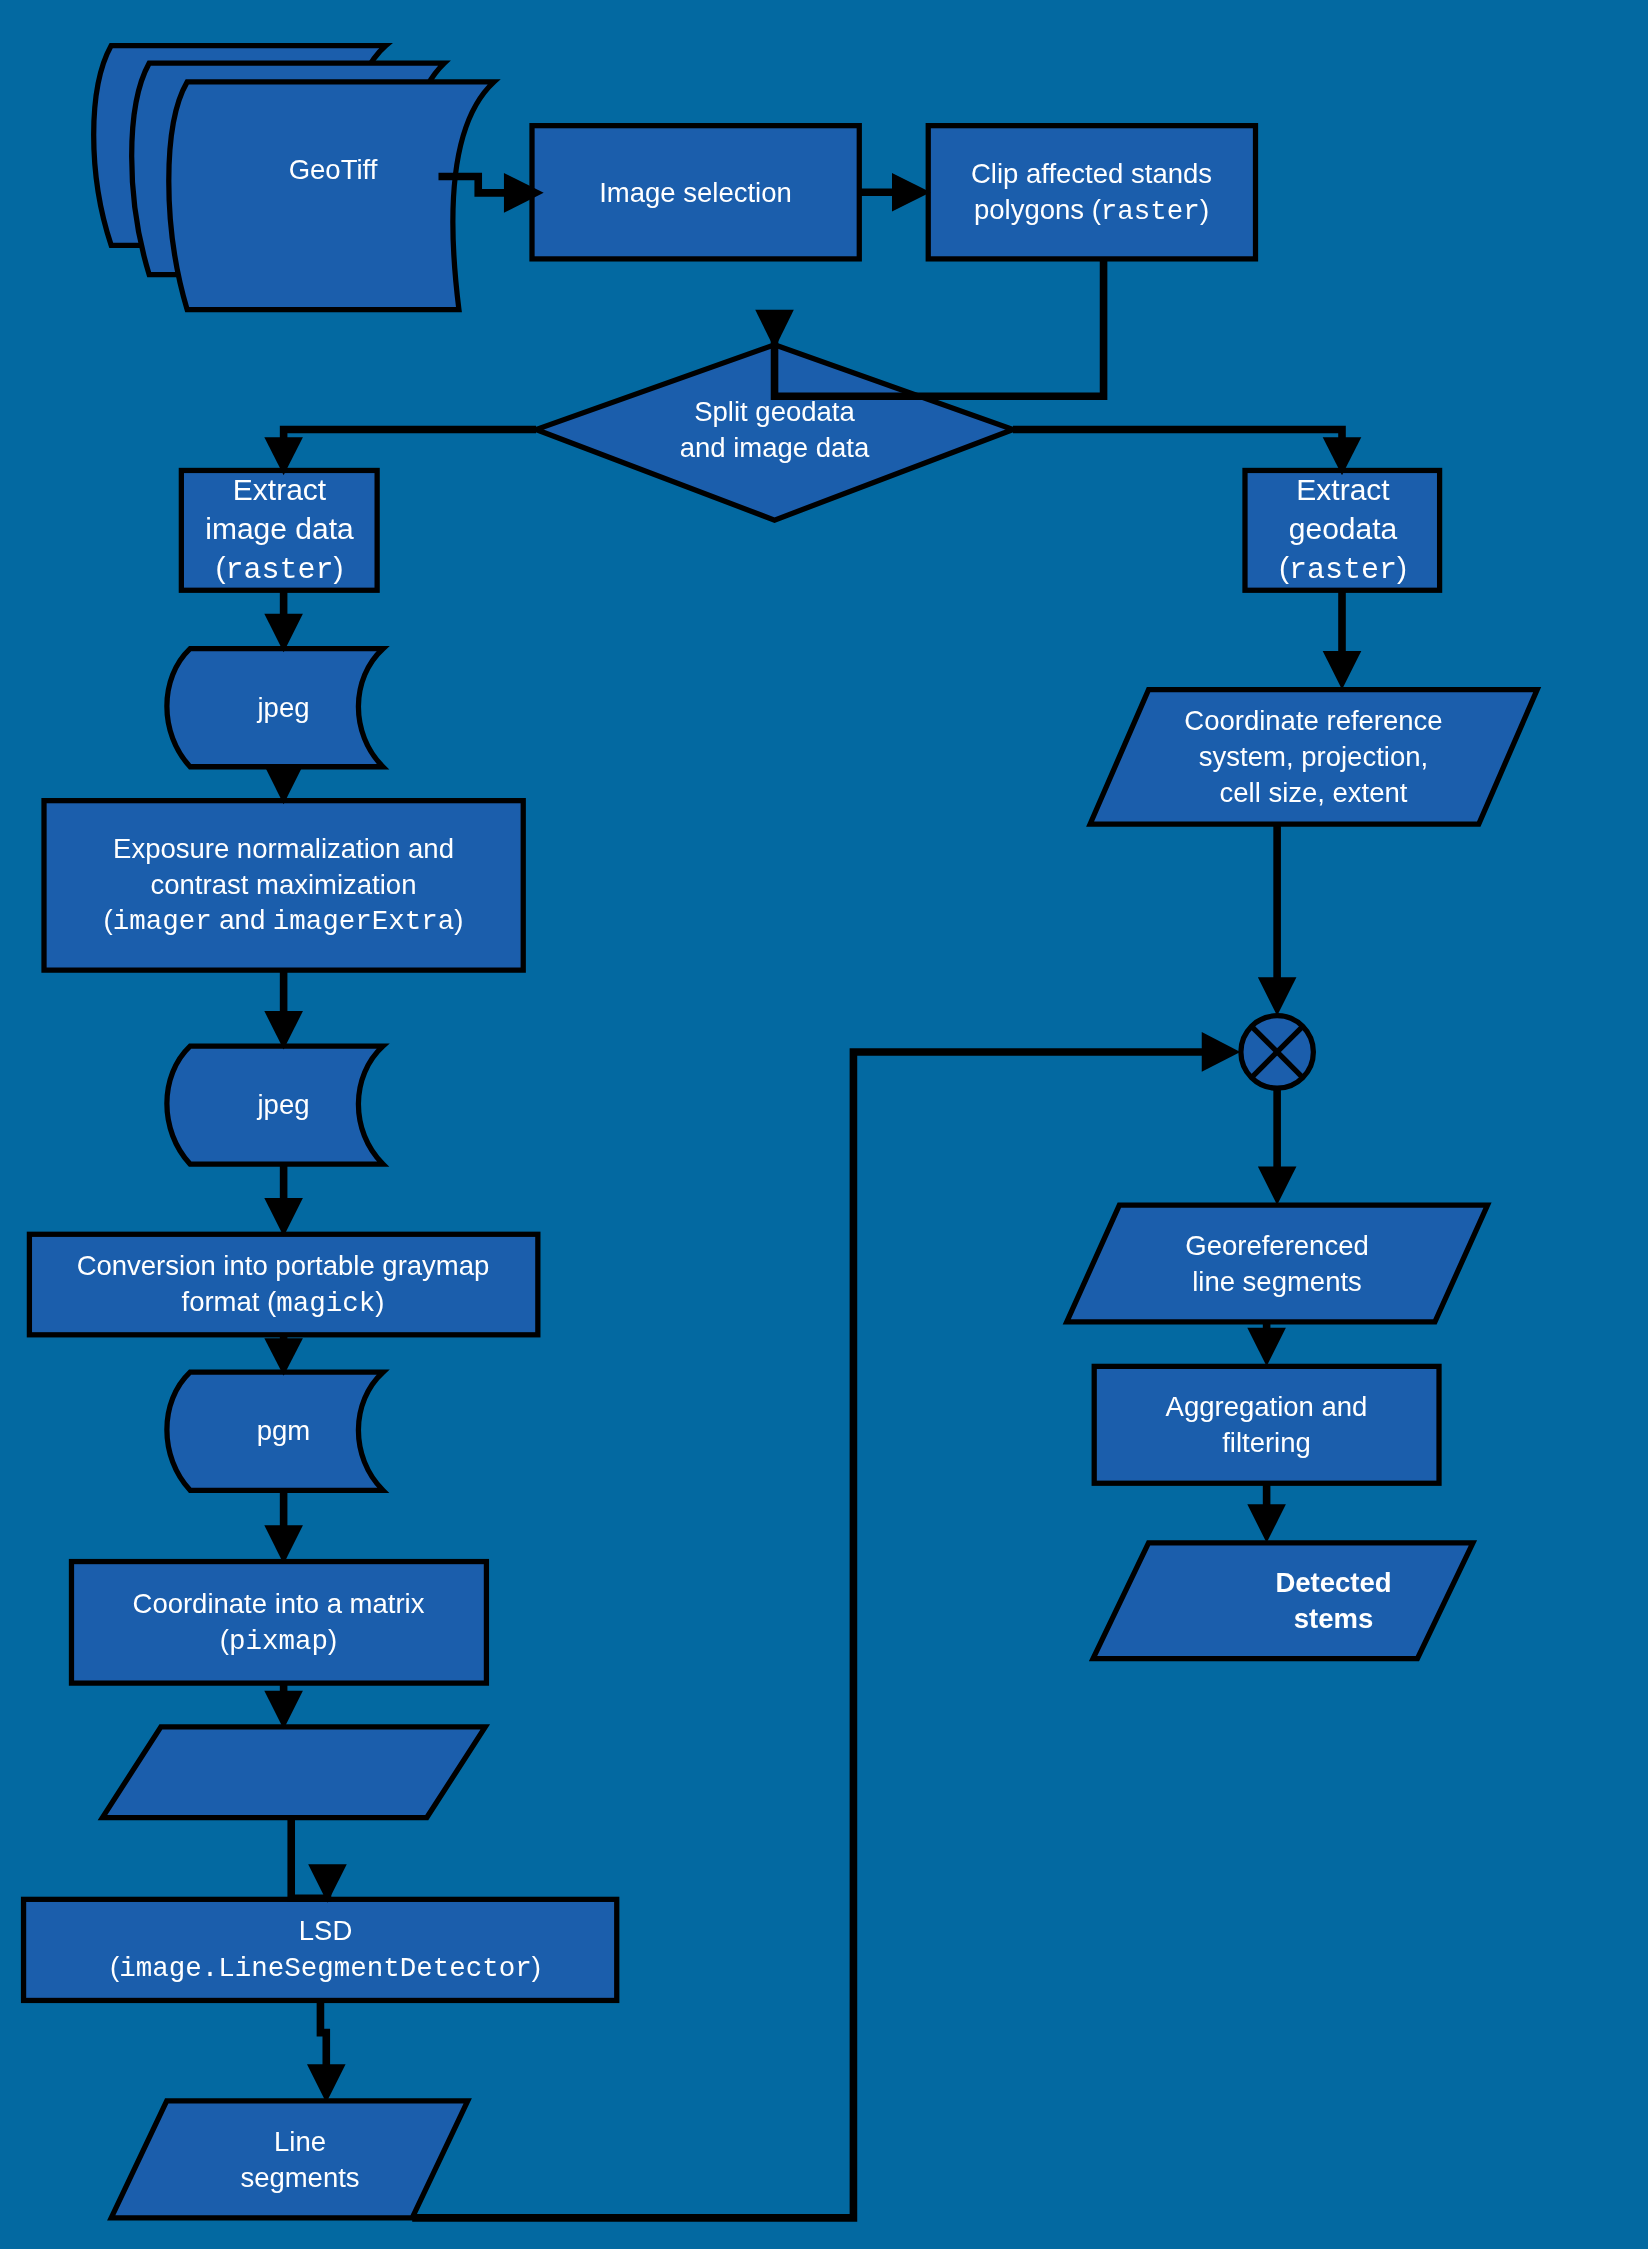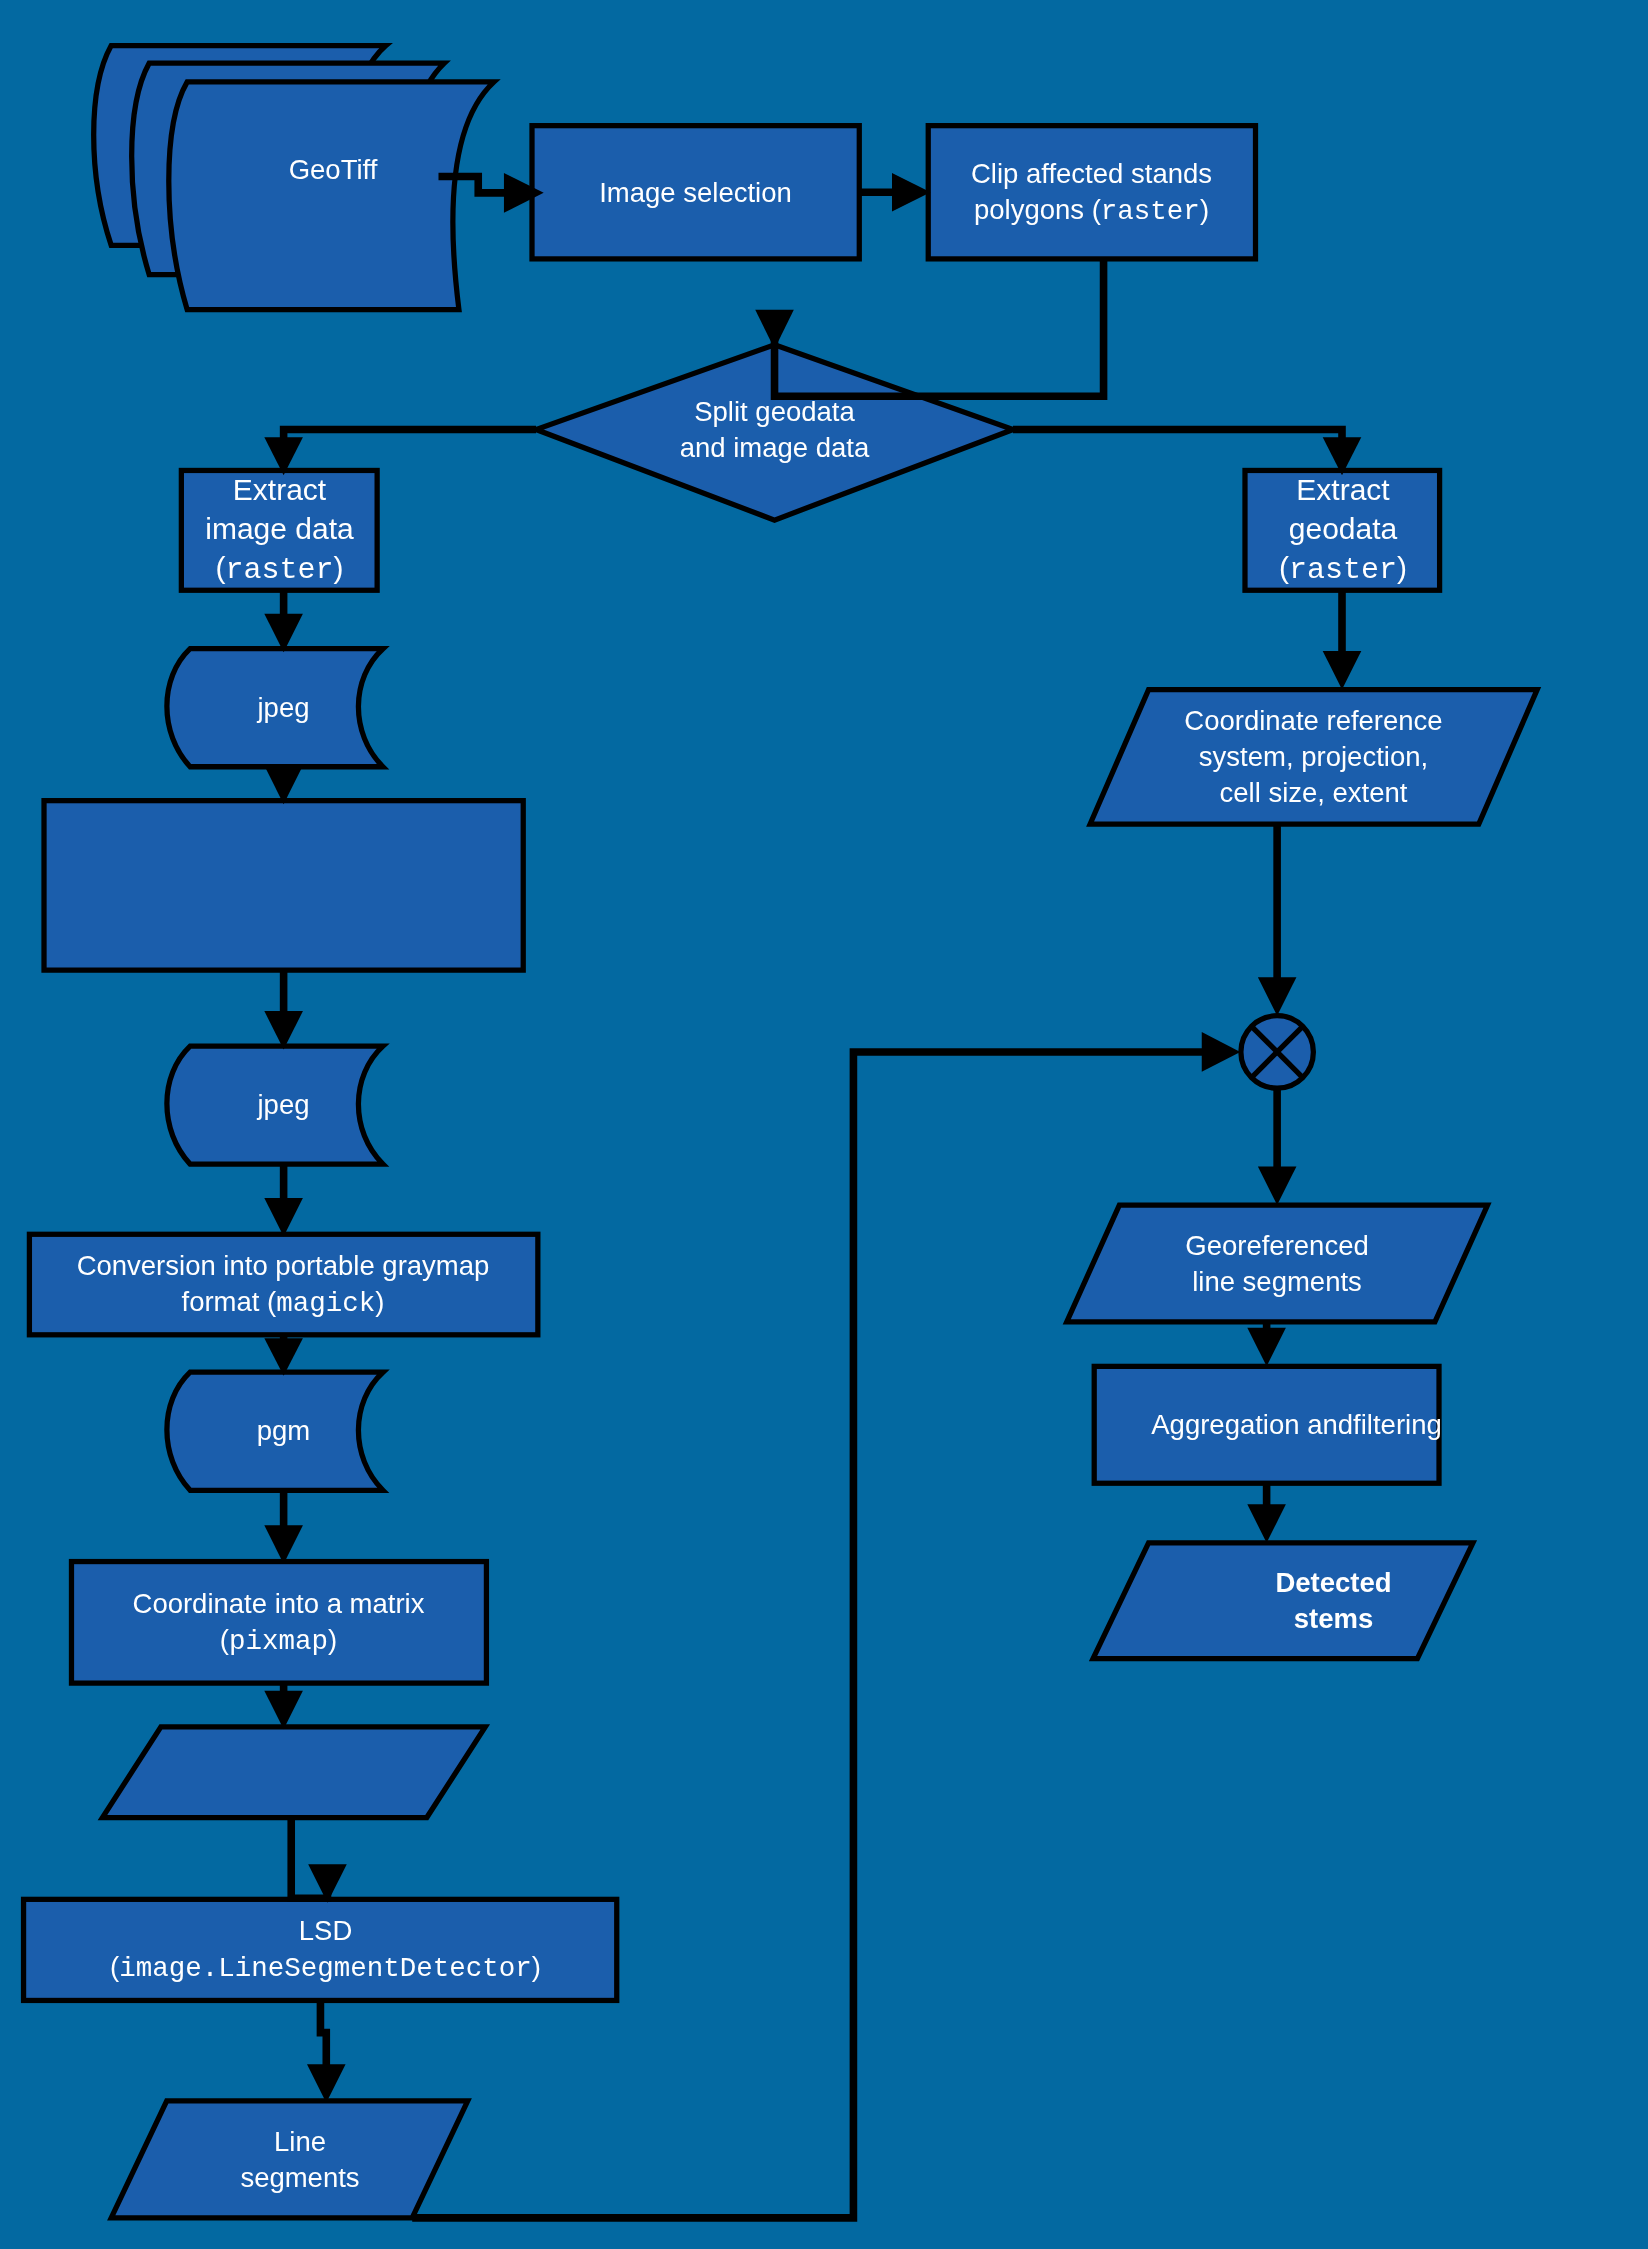--- a/index.html
+++ b/index.html
@@ -193,20 +193,25 @@
   </div>
 
   <div class="lbl f-md" style="left:173px;top:470px;width:213px;height:120px;flex-direction:column;">
     <span>Extract</span>
     <span>image data</span>
     <span><span>(</span><span class="mono">raster</span><span>)</span></span>
   </div>
 
   <div class="lbl f-lg" style="left:187px;top:649px;width:193px;height:118px;">jpeg</div>
 
+  <div class="lbl f-lg" style="left:44px;top:801px;width:479px;height:169px;flex-direction:column;">
+    <span>Exposure normalization and</span>
+    <span>contrast maximization</span>
+    <span><span>(</span><span class="mono">imager</span><span> and </span><span class="mono">imagerExtra</span><span>)</span></span>
+  </div>
 
   <div class="lbl f-lg" style="left:187px;top:1046px;width:193px;height:118px;">jpeg</div>
 
   <div class="lbl f-lg" style="left:29px;top:1227px;width:508px;height:115px;flex-direction:column;">
     <span>Conversion into portable  graymap</span>
     <span><span>format (</span><span class="mono">magick</span><span>)</span></span>
   </div>
 
   <div class="lbl f-lg" style="left:187px;top:1372px;width:193px;height:118px;">pgm</div>
 
@@ -236,21 +241,21 @@
     <span>Coordinate reference</span>
     <span>system, projection,</span>
     <span>cell size, extent</span>
   </div>
 
   <div class="lbl f-lg" style="left:1093px;top:1205px;width:368px;height:117px;flex-direction:column;">
     <span>Georeferenced</span>
     <span>line segments</span>
   </div>
 
-  <div class="lbl f-lg" style="left:1124px;top:1366px;width:345px;height:117px;flex-direction:row;">
+  <div class="lbl f-lg" style="left:1094px;top:1366px;width:345px;height:117px;flex-direction:column;">
     <span>Aggregation and</span>
     <span>filtering</span>
   </div>
 
   <div class="lbl f-lg bold" style="left:1170px;top:1543px;width:327px;height:116px;flex-direction:column;">
     <span>Detected</span>
     <span>stems</span>
   </div>
 
 </div>

